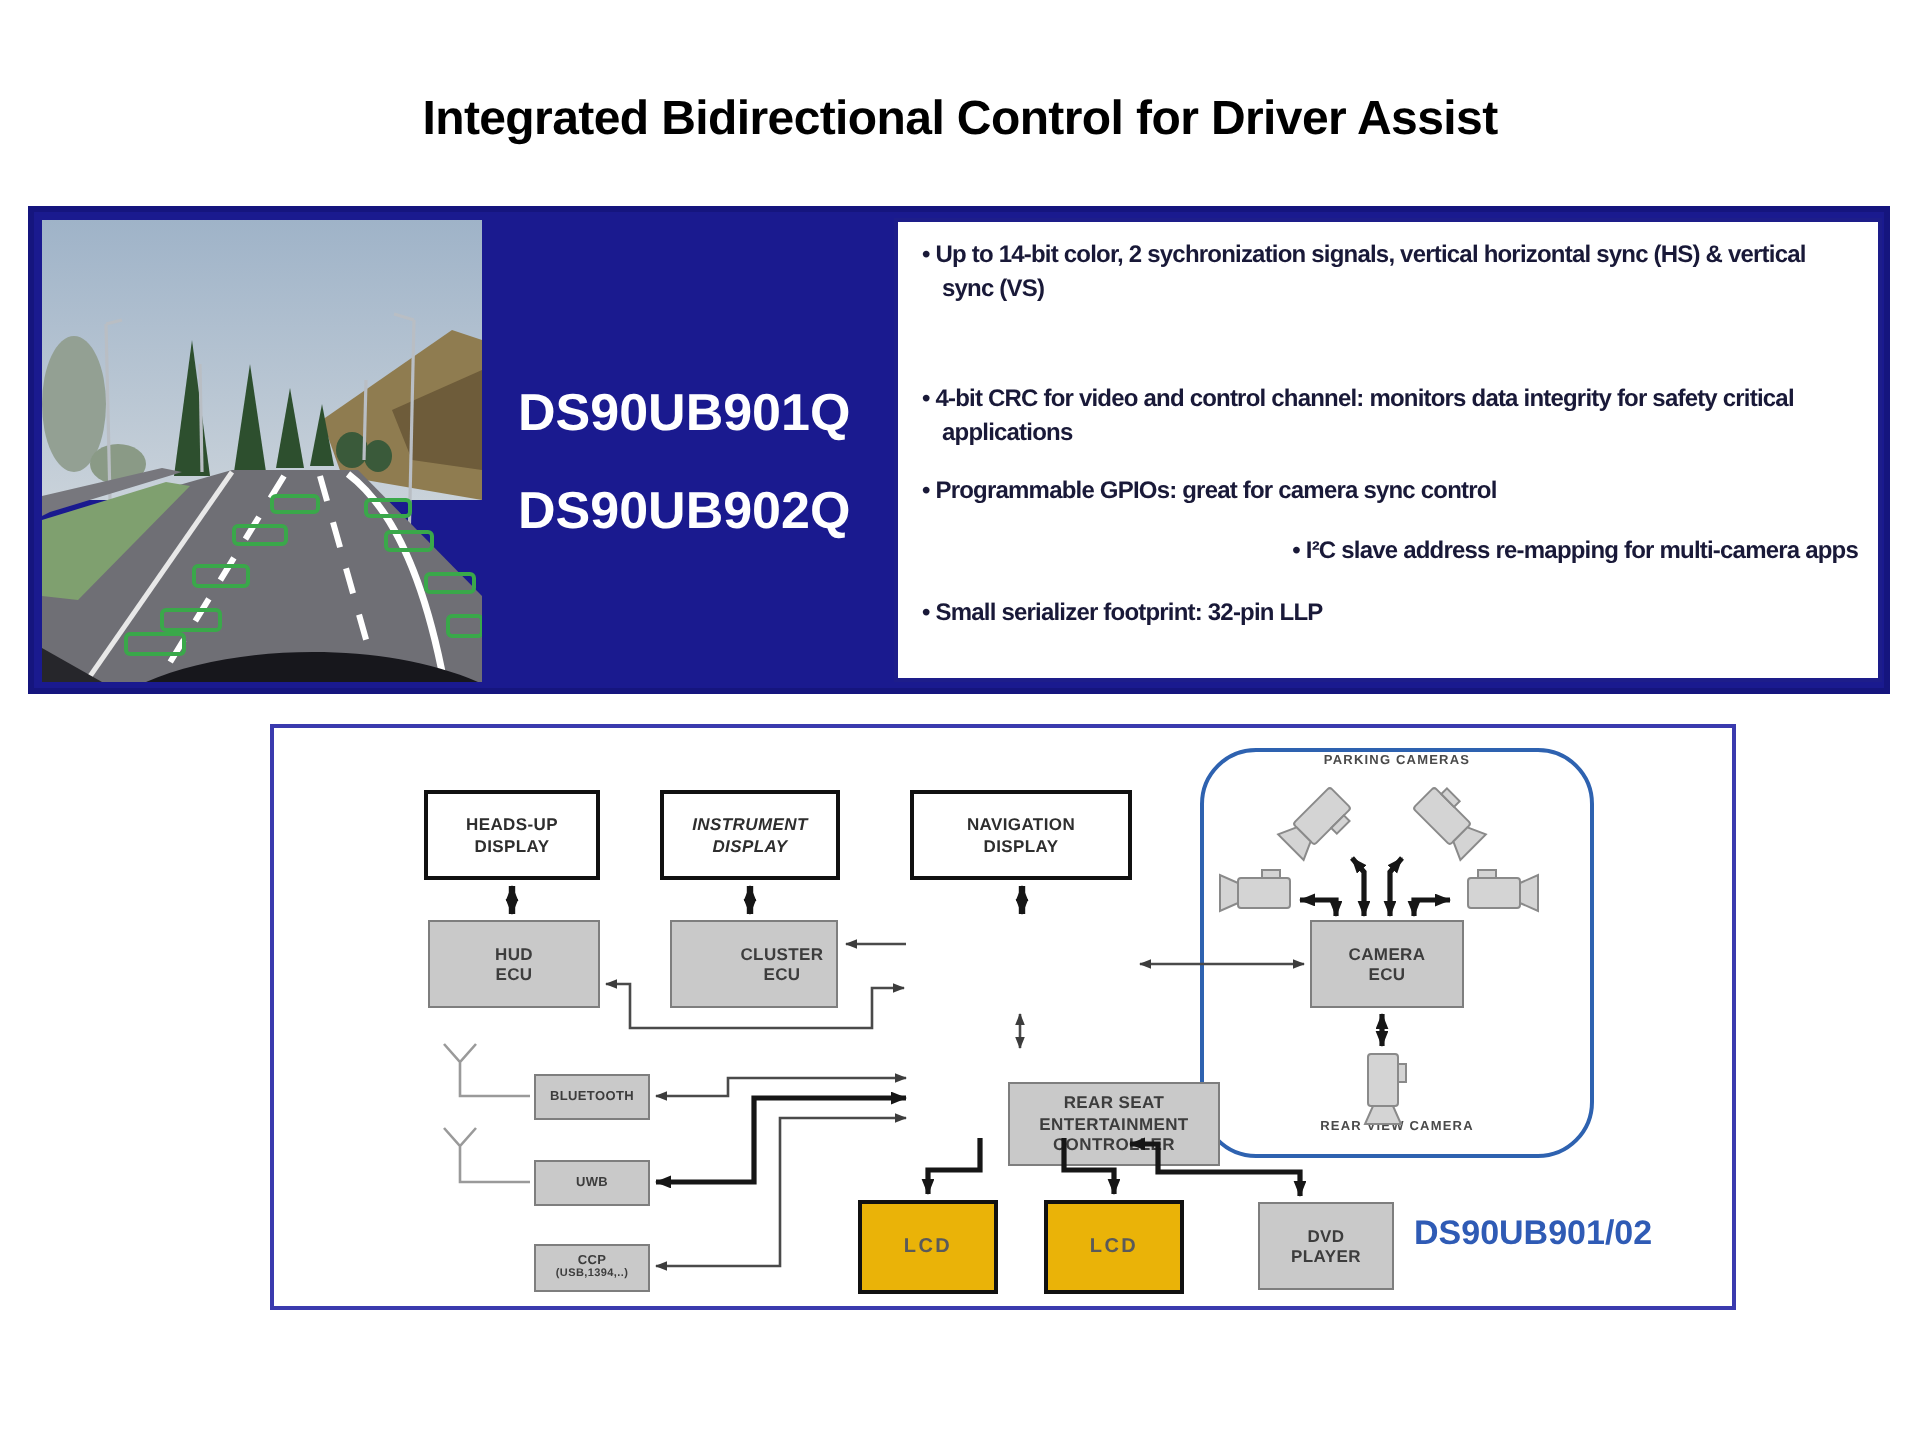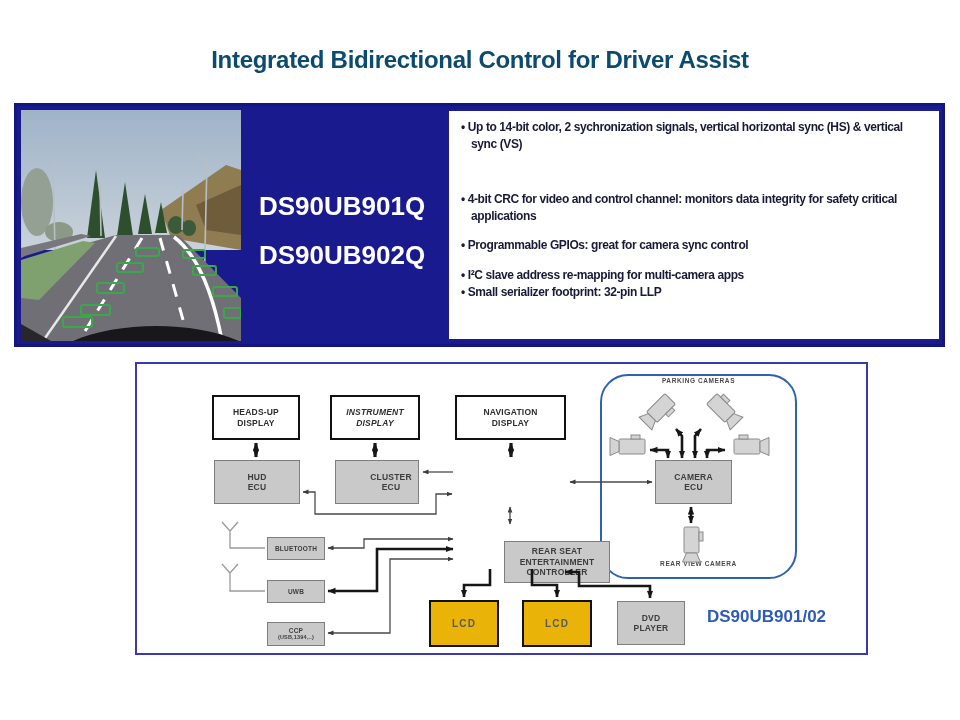--- a/index.html
+++ b/index.html
@@ -1,33 +1,33 @@
 <!DOCTYPE html>
 <html><head>
 <meta charset="utf-8">
 <style>
   html,body{margin:0;padding:0;}
   body{width:960px;height:720px;background:#fff;font-family:"Liberation Sans",sans-serif;position:relative;overflow:hidden;}
   .slide{position:absolute;inset:0;background:#fff;}
 
   
-  .title{position:absolute;top:46px;left:0;width:100%;text-align:center;font-size:24px;font-weight:bold;color:#0c4a6e;letter-spacing:-0.3px;}
+  .title{position:absolute;top:46px;left:0;width:100%;text-align:center;font-size:24px;font-weight:bold;color:#000000;letter-spacing:-0.3px;}
 
   
   .product-panel{position:absolute;left:14px;top:103px;width:931px;height:244px;background:#1a1a8f;border:3px solid#15157e;box-sizing:border-box;}
   .road-photo{position:absolute;left:4px;top:4px;width:220px;height:231px;}
   .part-numbers{position:absolute;left:242px;top:76px;width:200px;color:#fff;font-size:26px;font-weight:bold;line-height:49px;white-space:nowrap;}
   .features-box{position:absolute;left:430px;top:3px;width:494px;height:232px;background:#ffffff;border:2px solid #1d1d8a;box-sizing:border-box;padding:8px 10px 0 12px;}
   .features-box ul{margin:0;padding:0;list-style:none;}
   .features-box li{font-size:12px;font-weight:bold;color:#191938;line-height:17px;letter-spacing:-0.4px;padding-left:10px;text-indent:-10px;}
   .features-box li::before{content:"• ";}
   .features-box li:nth-child(1){margin-bottom:38px;}
   .features-box li:nth-child(2){margin-bottom:12px;}
   .features-box li:nth-child(3){margin-bottom:13px;}
-  .features-box li:nth-child(4){}
+  .features-box li:nth-child(4){margin-bottom:14px;text-align:right;}
 
   
   .diagram{position:absolute;left:135px;top:362px;width:733px;height:293px;background:#fff;border:2px solid #3a3aae;box-sizing:border-box;}
   .diagram .connectors{position:absolute;left:0;top:0;width:729px;height:289px;pointer-events:none;z-index:3;}
   .node{position:absolute;display:flex;align-items:center;justify-content:center;text-align:center;box-sizing:border-box;white-space:pre-line;z-index:2;}
   .gbox{background:#c9c9c9;border:1px solid #7e7e7e;color:#3d3d3d;font-weight:bold;font-size:8.5px;line-height:10.5px;letter-spacing:.2px;}
   .wbox{background:#fff;border:2.5px solid #111;color:#2e2e2e;font-weight:bold;font-size:8.5px;line-height:11px;letter-spacing:.2px;}
   .lcdbox{background:#eab308;border:2.5px solid #111;color:#5a5a5a;font-weight:bold;font-size:10px;letter-spacing:1.2px;}
   .smallbox{font-size:6.5px;line-height:7.5px;}
   .cam-group{position:absolute;left:463px;top:10px;width:197px;height:205px;border:2.5px solid #2e62b0;border-radius:28px;box-sizing:border-box;z-index:1;}
@@ -137,21 +137,21 @@
 ENTERTAINMENT
 CONTROLLER</div>
     <div class="node gbox smallbox" style="left:130px;top:173px;width:58px;height:23px;">BLUETOOTH</div>
     <div class="node gbox smallbox" style="left:130px;top:216px;width:58px;height:23px;">UWB</div>
     <div class="node gbox smallbox" style="left:130px;top:258px;width:58px;height:24px;flex-direction:column;">
       <span>CCP</span>
       <span style="font-size:5.5px;">(USB,1394,..)</span>
     </div>
     <div class="node lcdbox" style="left:292px;top:236px;width:70px;height:47px;">LCD</div>
     <div class="node lcdbox" style="left:385px;top:236px;width:70px;height:47px;">LCD</div>
-    <div class="node gbox" style="left:480px;top:237px;width:68px;height:44px;">DVD
+    <div class="node gbox" style="left:492px;top:237px;width:68px;height:44px;">DVD
 PLAYER</div>
 
     <div class="chip-label">DS90UB901/02</div>
 
     <svg class="connectors" viewBox="0 0 729 289">
       <defs>
         <marker id="mkk" markerWidth="9" markerHeight="8" refX="7.5" refY="3.2" orient="auto-start-reverse" markerUnits="userSpaceOnUse">
           <path d="M0,0 L8,3.2 L0,6.4 Z" fill="#161616"></path>
         </marker>
         <marker id="mkt" markerWidth="7" markerHeight="6" refX="5.5" refY="2.4" orient="auto-start-reverse" markerUnits="userSpaceOnUse">

